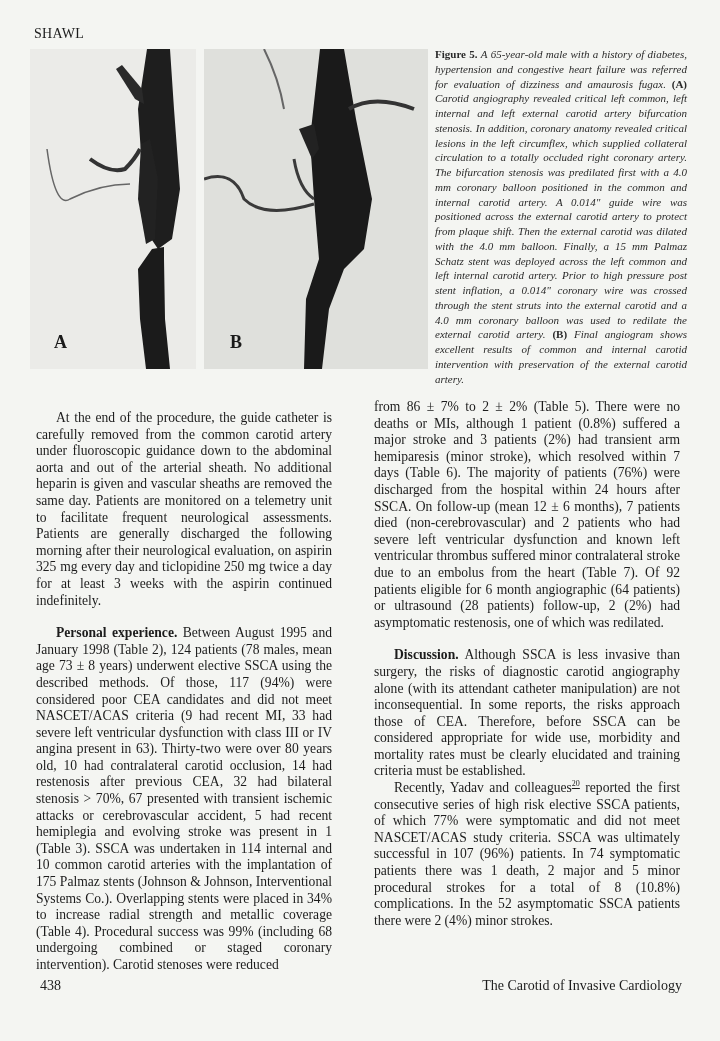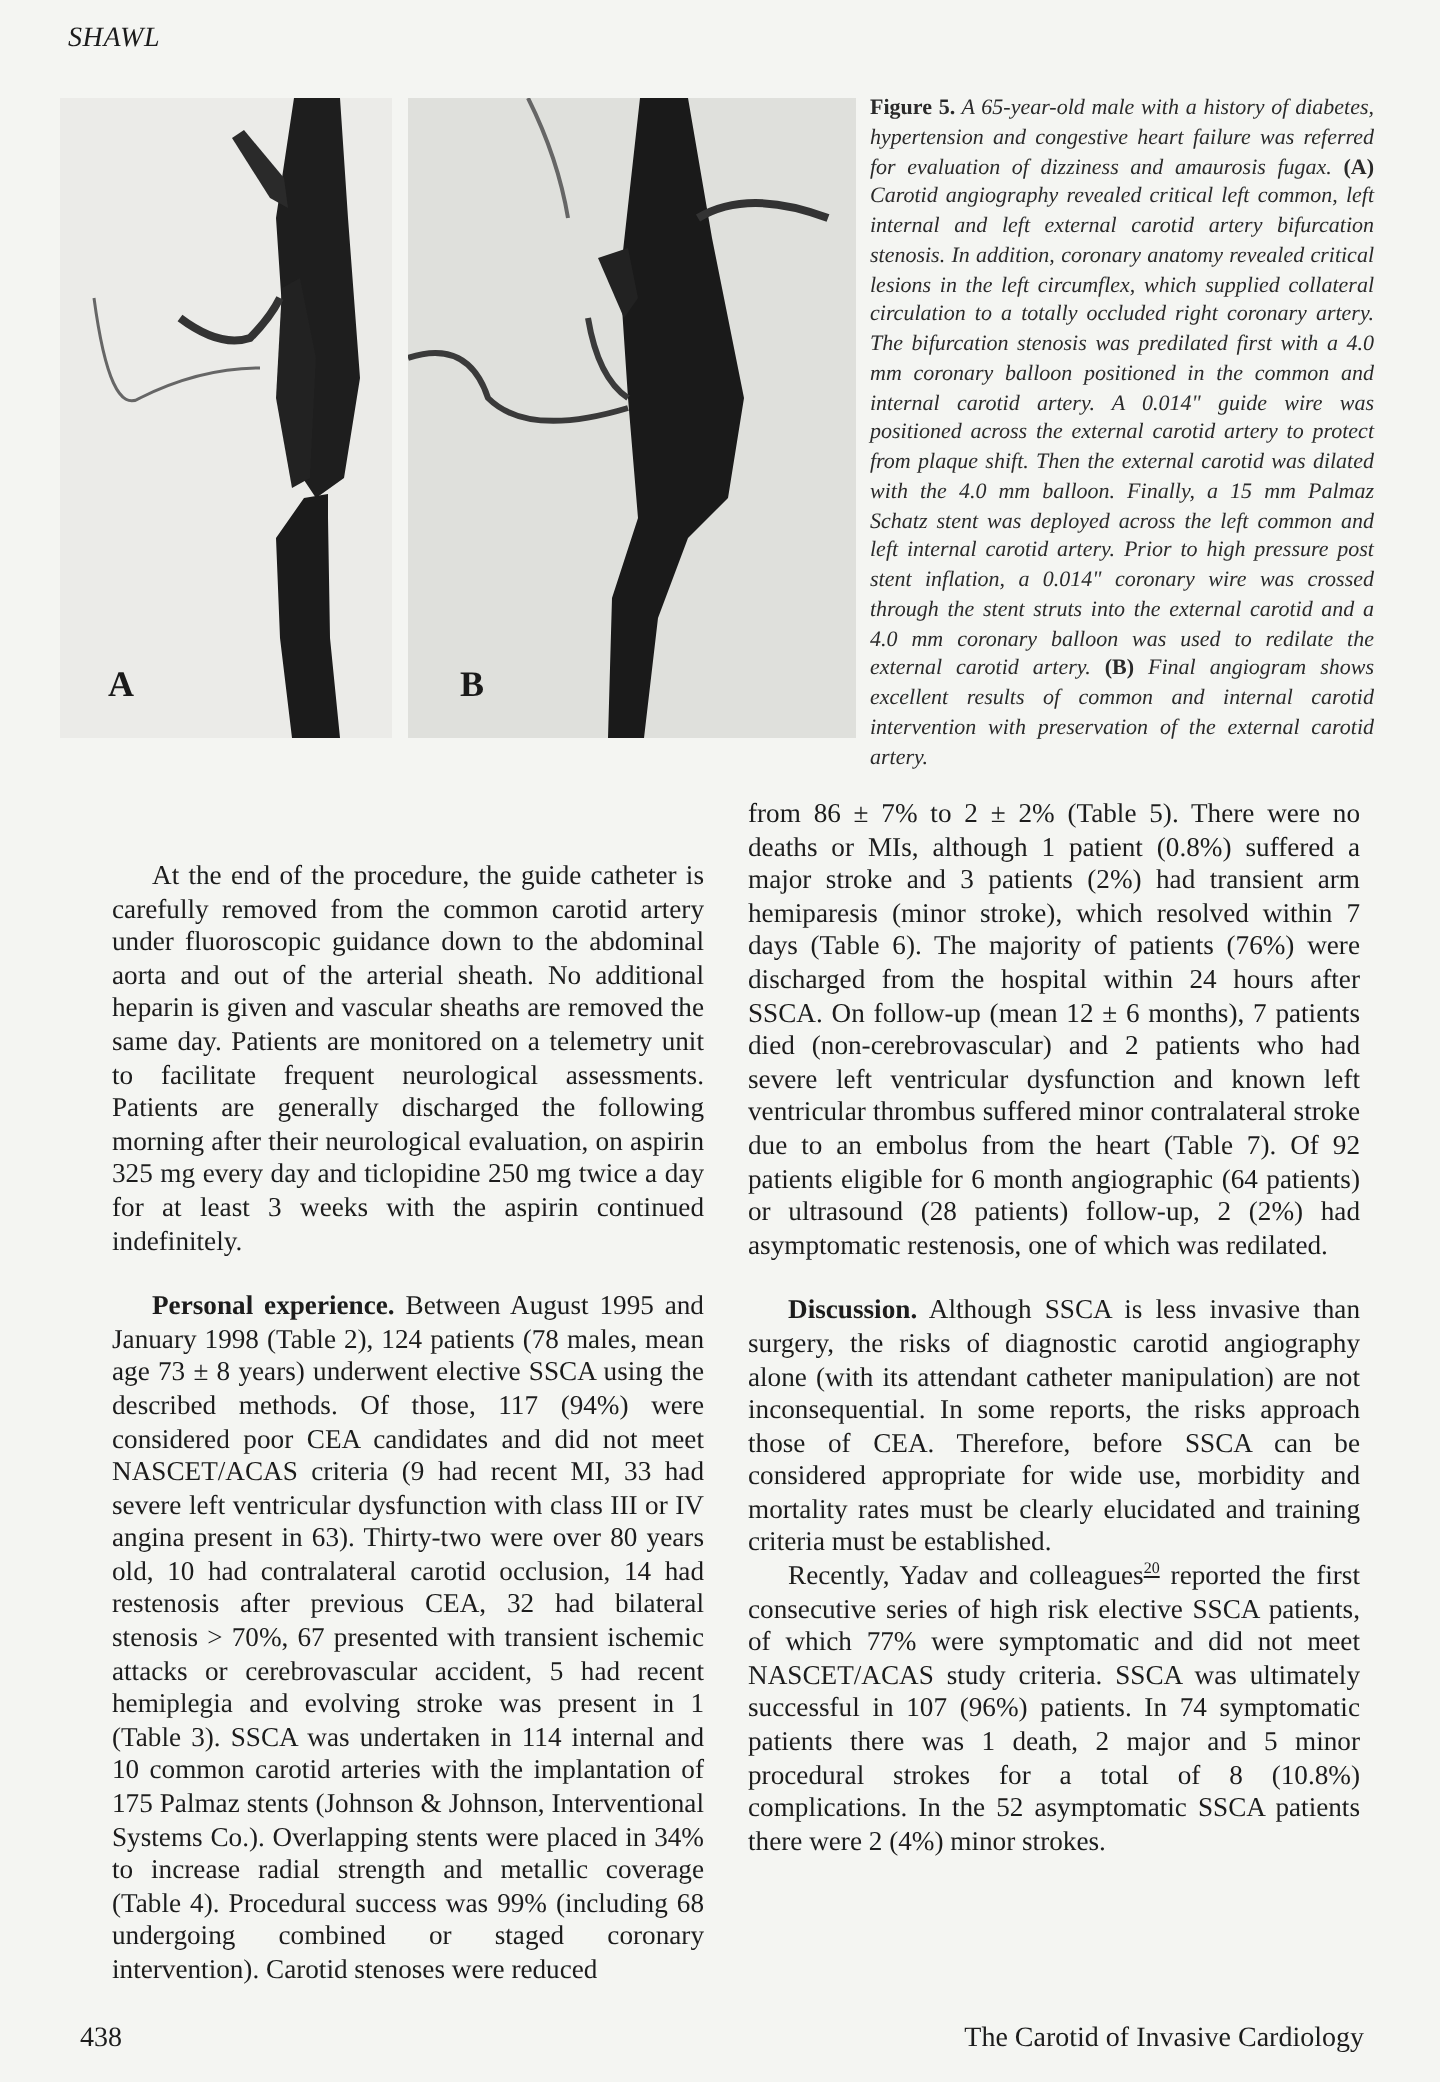--- a/index.html
+++ b/index.html
@@ -4,22 +4,22 @@
 <style>
   html, body { margin: 0; padding: 0; }
   body {
     width: 720px; height: 1041px; overflow: hidden;
     background: #f4f5f2;
     font-family: "Liberation Serif", "DejaVu Serif", serif;
     color: #1c1c1c;
     position: relative;
   }
   .running-head {
-    position: absolute; left: 34px; top: 12px;
-    font-style: italic; font-size: 14px; letter-spacing: 0.3px;
+    position: absolute; left: 34px; top: 26px;
+    font-size: 14px; letter-spacing: 0.3px;
   }
   .panel {
     position: absolute; top: 49px; height: 320px; overflow: hidden;
     background: #e8e9e6;
   }
   #panelA { left: 30px; width: 166px; background: #ebebe8; }
   #panelB { left: 204px; width: 224px; background: #dfe0dc; }
   .panel svg { position: absolute; left: 0; top: 0; }
   .panel-label {
     position: absolute; bottom: 16px; font-weight: bold; font-size: 18px;
@@ -30,27 +30,27 @@
   .caption {
     position: absolute; left: 435px; top: 47px; width: 252px;
     font-style: italic; font-size: 11px; line-height: 14.75px;
     text-align: justify; color: #2a2a2a;
   }
   .caption b { font-style: normal; }
   .col {
     position: absolute; top: 410px; width: 296px;
     font-size: 13.6px; line-height: 16.6px; text-align: justify;
   }
-  #colLeft { left: 56px; margin-top: 20px; }
+  #colLeft { left: 36px; }
   #colRight { left: 374px; top: 399px; width: 306px; }
   .col p { margin: 0; text-indent: 20px; }
   .col p.gap { margin-top: 16px; }
   .col .lead { font-weight: bold; }
   .folio {
-    position: absolute; top: 1012px; font-size: 14px;
+    position: absolute; top: 978px; font-size: 14px;
   }
   #pageNum { left: 40px; }
   #journal { right: 38px; }
   sup { font-size: 8px; line-height: 0; text-decoration: underline; }
 </style>
 </head>
 <body>
 
 <div class="running-head">SHAWL</div>
 

